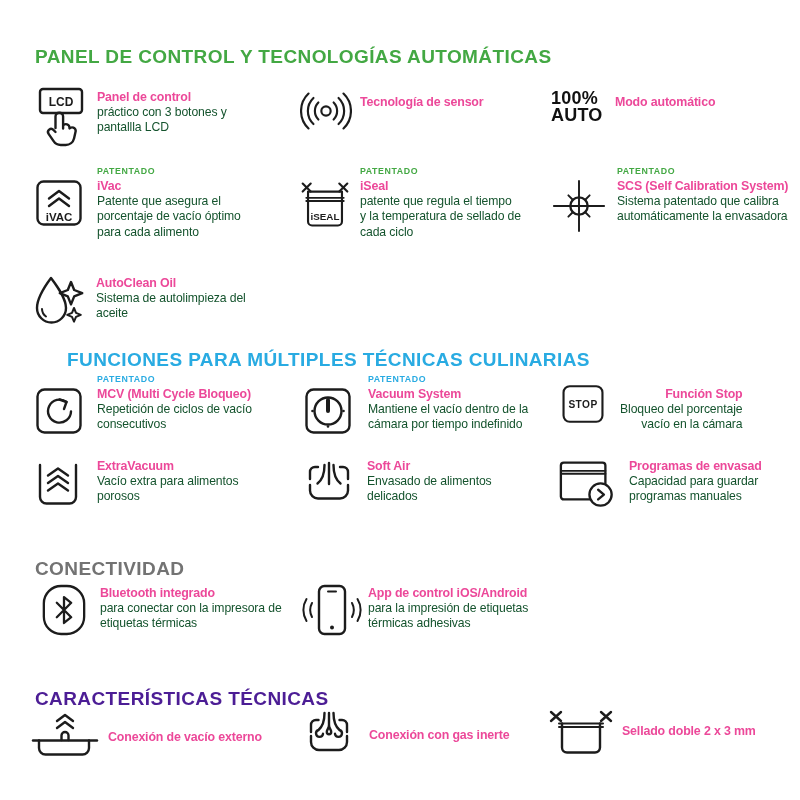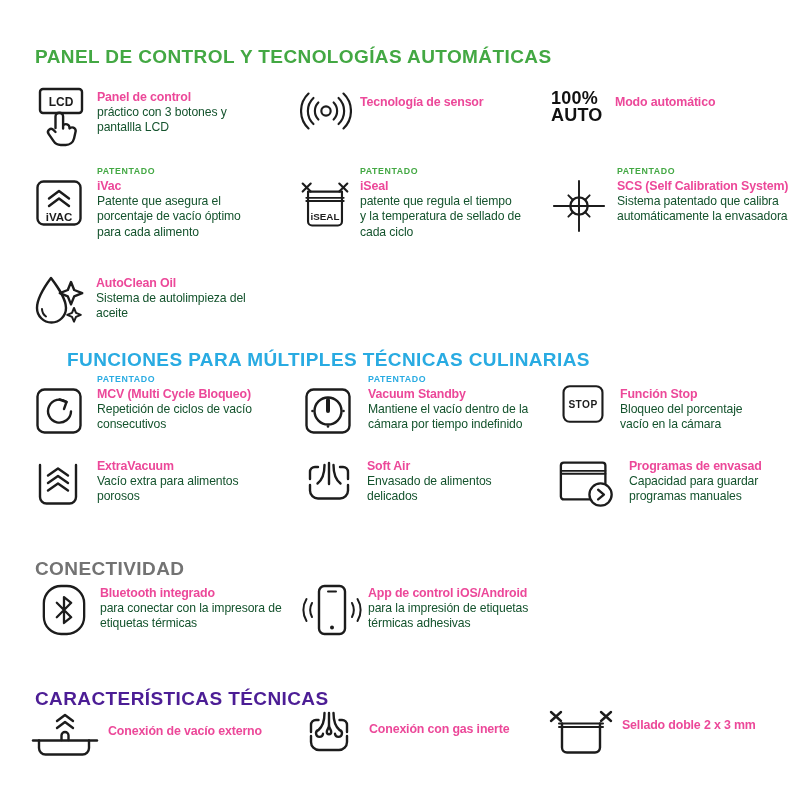--- a/index.html
+++ b/index.html
@@ -9,22 +9,22 @@
   .item{position:absolute;display:flex;align-items:flex-start;}
   .ic{flex:0 0 auto;}
   .ic svg{display:block;}
   .txt{margin-top:4px;}
   .title{font-size:12.4px;font-weight:bold;color:#ec4899;letter-spacing:-.15px;white-space:nowrap;}
   .desc{font-size:12.2px;color:#14532d;line-height:1.26;white-space:pre-line;margin-top:1px;letter-spacing:-.1px;}
   .patent{font-size:8.8px;font-weight:bold;letter-spacing:.6px;margin-bottom:3px;white-space:nowrap;}
   .has-patent .ic{margin-top:11px;}
   .has-patent .txt{margin-top:0;}
   .align-mid .ic{margin-top:9px;}
-  .align-mid .txt{margin-top:13px;}
-  .tall .txt{margin-top:16px;}
+  .align-mid .txt{margin-top:13px;text-align:right;}
+  .tall .txt{margin-top:22px;}
   .auto-badge{font-weight:800;font-size:18px;line-height:.94;color:#111;letter-spacing:.2px;}
   .ic path,.ic rect,.ic circle{stroke:#1c1c1c;fill:none;stroke-width:2.4;stroke-linecap:round;stroke-linejoin:round;}
   .ic .thin{stroke-width:2;}
   .ic .thick{stroke-width:4;}
   .ic .fdot{fill:#1c1c1c;stroke:none;}
   .ic .wfill{fill:#fff;}
   .ic text{fill:#1c1c1c;stroke:none;font-weight:bold;font-family:"Liberation Sans",sans-serif;}
 </style>
 </head>
 <body>
@@ -168,21 +168,21 @@
         <rect x="4.5" y="4.5" width="43" height="43" rx="7"></rect>
         <circle cx="26" cy="26" r="13.5"></circle>
         <path d="M26 26 V15" class="thick"></path>
         <circle cx="10.5" cy="26" r="1.3" class="fdot"></circle>
         <circle cx="41.5" cy="26" r="1.3" class="fdot"></circle>
         <circle cx="26" cy="41.5" r="1.3" class="fdot"></circle>
       </svg>
     </div>
     <div class="txt">
       <div class="patent" style="color: rgb(41, 171, 226);">PATENTADO</div>
-      <div class="title">Vacuum Standby</div>
+      <div class="title">Vacuum System</div>
       <div class="desc">Mantiene el vacío dentro de la
 cámara por tiempo indefinido</div>
     </div>
   </div>
 
   <div class="item align-mid" style="left:560px;top:374px;gap:14px">
     <div class="ic">
       <svg width="46" height="42" viewBox="0 0 52 46">
         <rect x="4" y="3" width="44" height="40" rx="7"></rect>
         <text x="26" y="27.5" text-anchor="middle" font-size="11.5" letter-spacing=".5">STOP</text>

